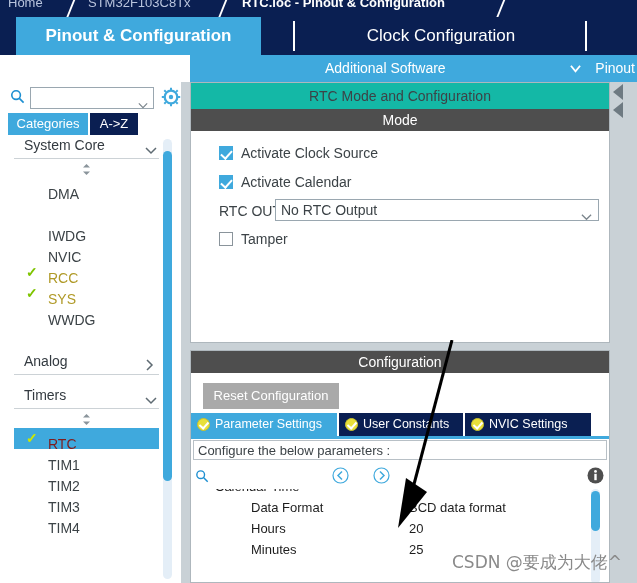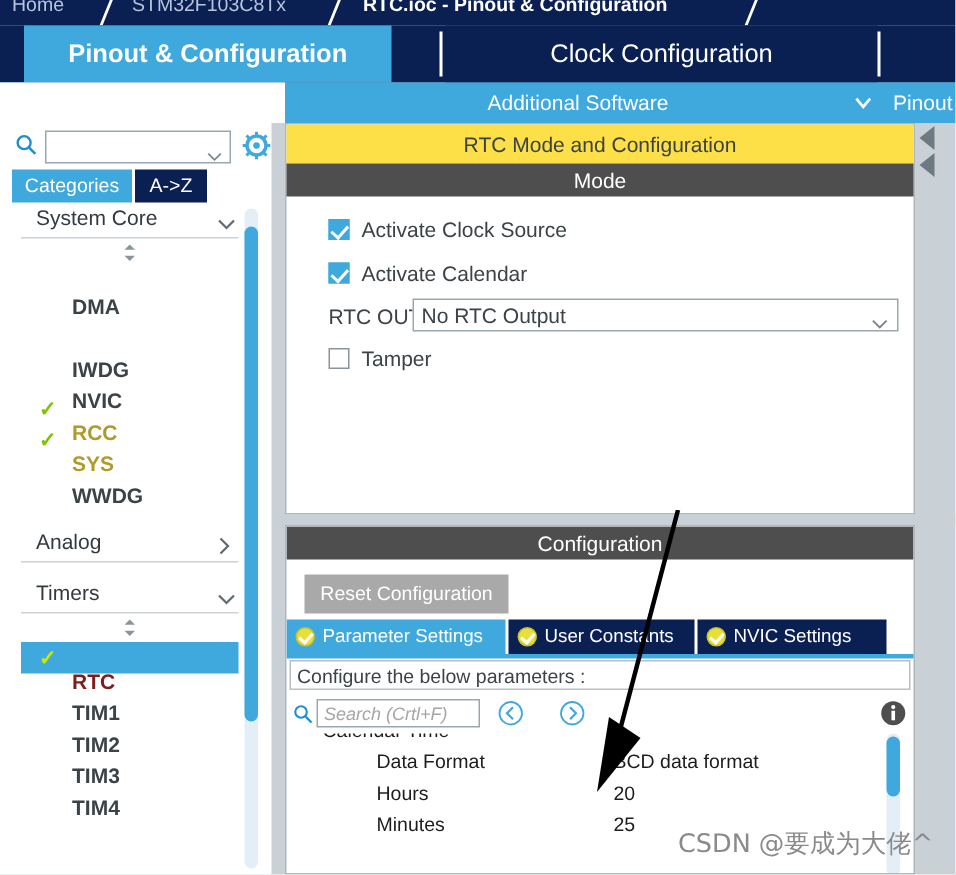--- a/index.html
+++ b/index.html
@@ -100,21 +100,21 @@
     border-bottom: 1px solid #ccd2d6;
   }
   .grp .gname {
     position: absolute; left: 10px; top: 2px; font-size: 14px; color: #333a40;
   }
   .grp .gchev { position: absolute; right: 2px; top: 6px; width: 12px; height: 10px; }
   .leaf {
     position: absolute; left: 14px; width: 145px; height: 21px;
     font-size: 14px; color: #3c4347;
   }
-  .leaf .lname { position: absolute; left: 34px; top: 18px; font-weight: bold; }
+  .leaf .lname { position: absolute; left: 34px; top: 8px; }
   .leaf.selected { background: #3fa9dd; }
   .leaf.selected .lname { color: #7f1d1d; }
   .leaf .chk {
     position: absolute; left: 12px; top: 3px;
     color: #7ec400; font-size: 14px; font-weight: bold; line-height: 14px;
   }
   .leaf.selected .chk { color: #cde800; }
   .leaf.ok .lname { color: #b09a28; }
   .spin {
     position: absolute; left: 80px; width: 13px; height: 13px;
@@ -133,21 +133,21 @@
   }
 
   
   .modepanel {
     position: absolute; left: 190px; top: 82px; width: 420px; height: 261px;
     background: #ffffff; border: 1px solid #aeb7bd;
   }
   .panel-title {
     position: absolute; left: 0; top: 0; width: 100%; height: 26px;
     line-height: 26px; text-align: center; font-size: 14px; color: #3c4347;
-    background: #fde047;
+    background: #14b8a6;
   }
   .darkbar {
     position: absolute; left: 0; width: 100%; height: 22px;
     line-height: 22px; text-align: center;
     background: #4e4e4e; color: #ffffff; font-size: 14px;
   }
   .cbrow { position: absolute; left: 28px; font-size: 14px; color: #3c4347; }
   .cbox {
     position: absolute; left: 0; top: 1px; width: 14px; height: 14px;
     border: 1px solid #8a949b; background: #ffffff;
@@ -482,23 +482,20 @@
       <span>Configure the below parameters :</span>
     </div>
 
     <div class="searchbar2">
       <span class="mag2">
         <svg viewBox="0 0 16 16" width="14" height="14">
           <circle cx="6.5" cy="6.5" r="4.4" stroke="#1d8fd1" stroke-width="1.6" fill="none"></circle>
           <line x1="10" y1="10" x2="14.5" y2="14.5" stroke="#1d8fd1" stroke-width="1.7"></line>
         </svg>
       </span>
-      <div class="search2">
-        <span title="Search (Crtl+F)">Search (Crtl+F)</span>
-      </div>
       <span class="navbtn" style="left:141px;">
         <svg viewBox="0 0 17 17" width="17" height="17">
           <circle cx="8.5" cy="8.5" r="7.5" stroke="#3fa9dd" stroke-width="1.2" fill="none"></circle>
           <path d="M10 4.5 L6 8.5 L10 12.5" stroke="#3fa9dd" stroke-width="1.5" fill="none"></path>
         </svg>
       </span>
       <span class="navbtn" style="left:182px;">
         <svg viewBox="0 0 17 17" width="17" height="17">
           <circle cx="8.5" cy="8.5" r="7.5" stroke="#3fa9dd" stroke-width="1.2" fill="none"></circle>
           <path d="M7 4.5 L11 8.5 L7 12.5" stroke="#3fa9dd" stroke-width="1.5" fill="none"></path>

